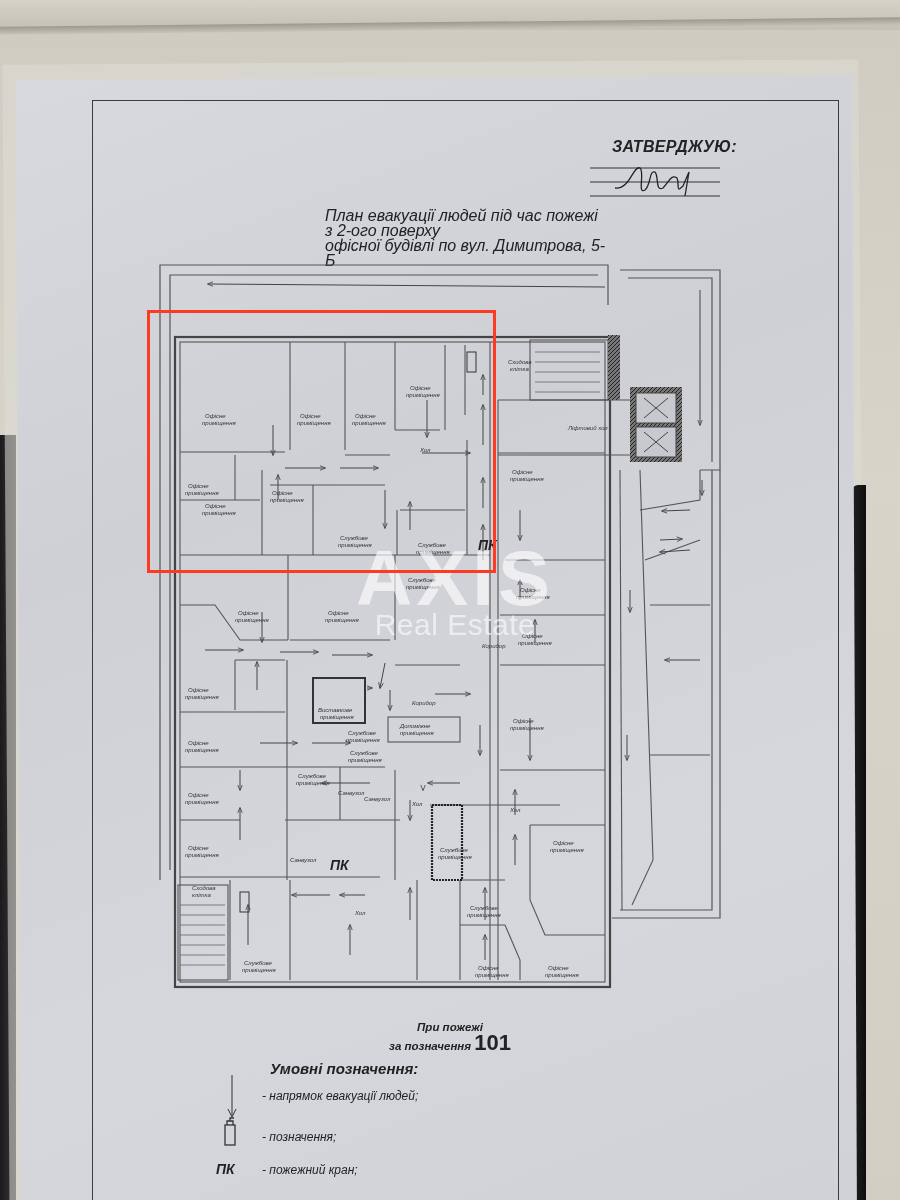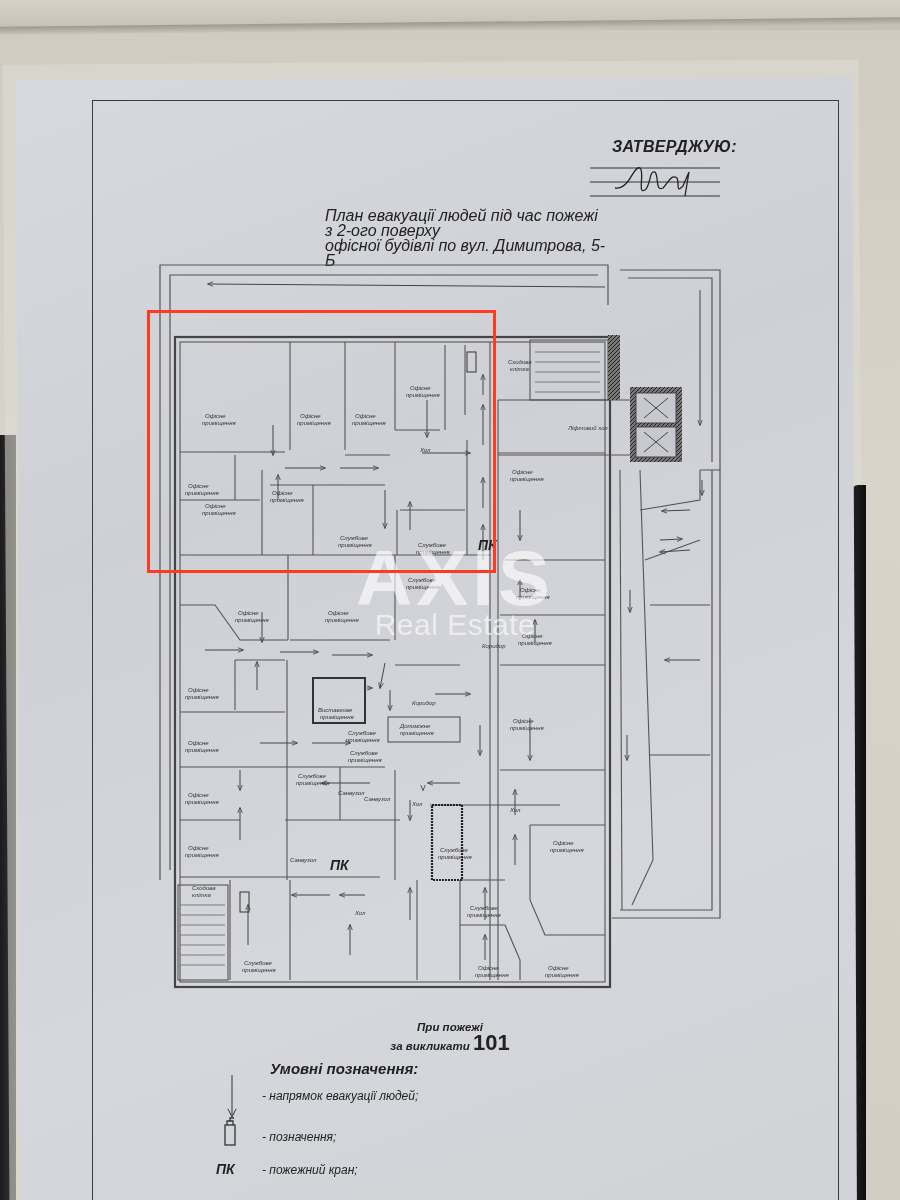--- a/index.html
+++ b/index.html
@@ -333,21 +333,21 @@
 
 <div class="watermark">
   <div class="wm-main">AXIS</div>
   <div class="wm-sub">Real Estate</div>
 </div>
 
 <div class="highlight"></div>
 
 <div class="fire-note">
   <div>При пожежі</div>
-  <div><span>за викликати</span>
+  <div><span>за позначення</span>
        <span class="phone">101</span></div>
 </div>
 
 <div class="legend-title">Умовні позначення:</div>
 
 <svg style="position:absolute;left:225px;top:1075px;width:14px;height:45px" viewBox="0 0 14 45">
   <line x1="7" y1="0" x2="7" y2="40" stroke="#333" stroke-width="1"></line>
   <path d="M3 34 L7 42 L11 34" fill="none" stroke="#333" stroke-width="1"></path>
 </svg>
 <div class="legend-row" style="top:1089px">- напрямок евакуації людей;</div>

